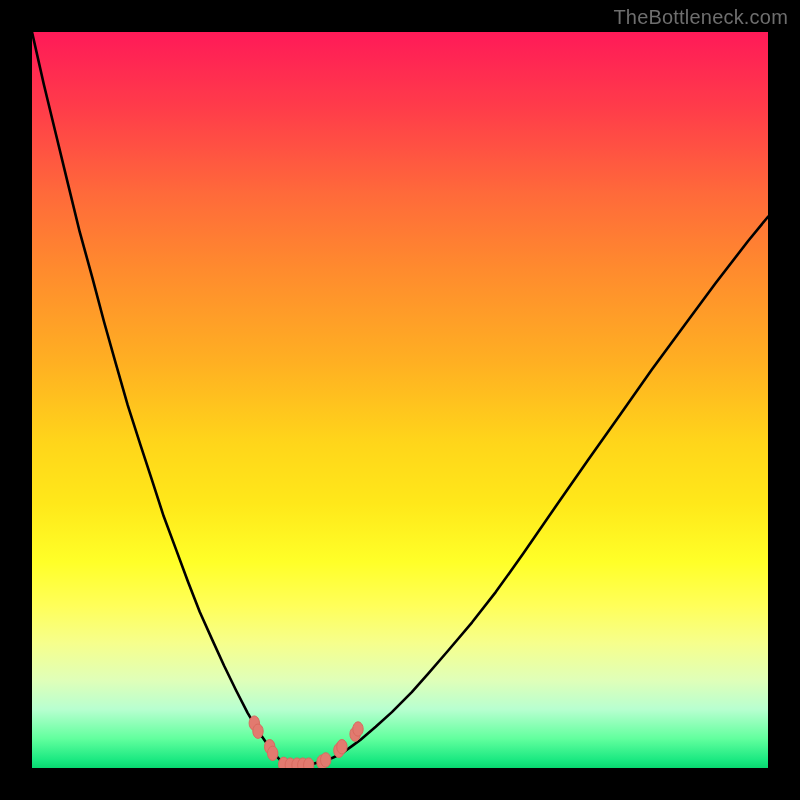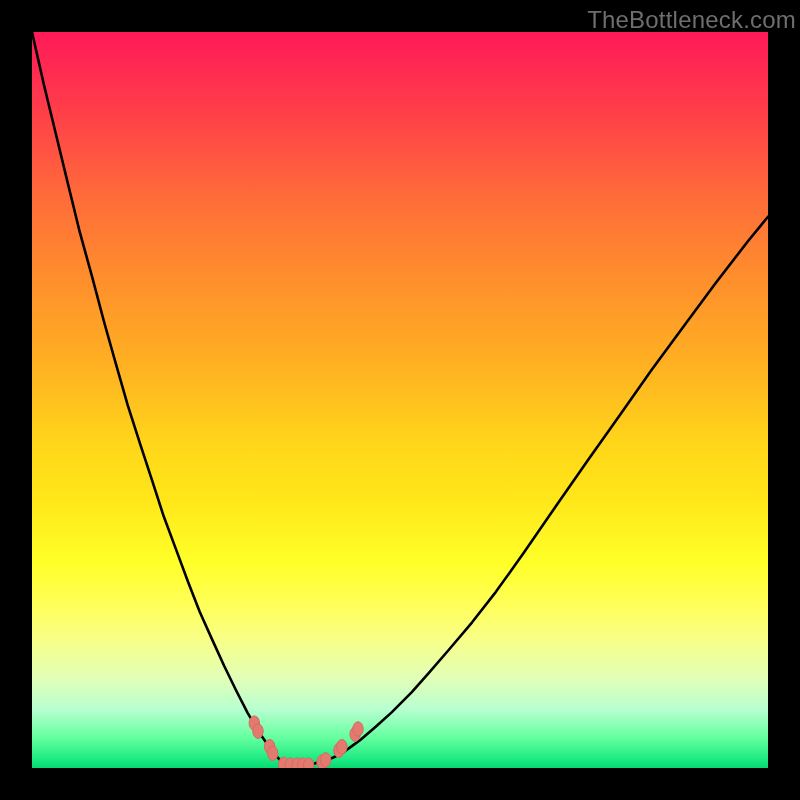--- a/index.html
+++ b/index.html
@@ -40,23 +40,23 @@
       #e0ffb8 88%,
       #b8ffd0 92%,
       #62ff9e 96%,
       #18e880 99%,
       #08d870 100%
     );
   }
   .watermark {
     position: absolute;
     top: 6px;
-    right: 4px;
+    right: 12px;
     color: #6e6e6e;
-    font-size: 24px;
+    font-size: 20px;
     font-weight: 500;
     letter-spacing: 0.2px;
     user-select: none;
   }
   svg.curve {
     position: absolute;
     top: 0;
     left: 0;
     width: 736px;
     height: 736px;

